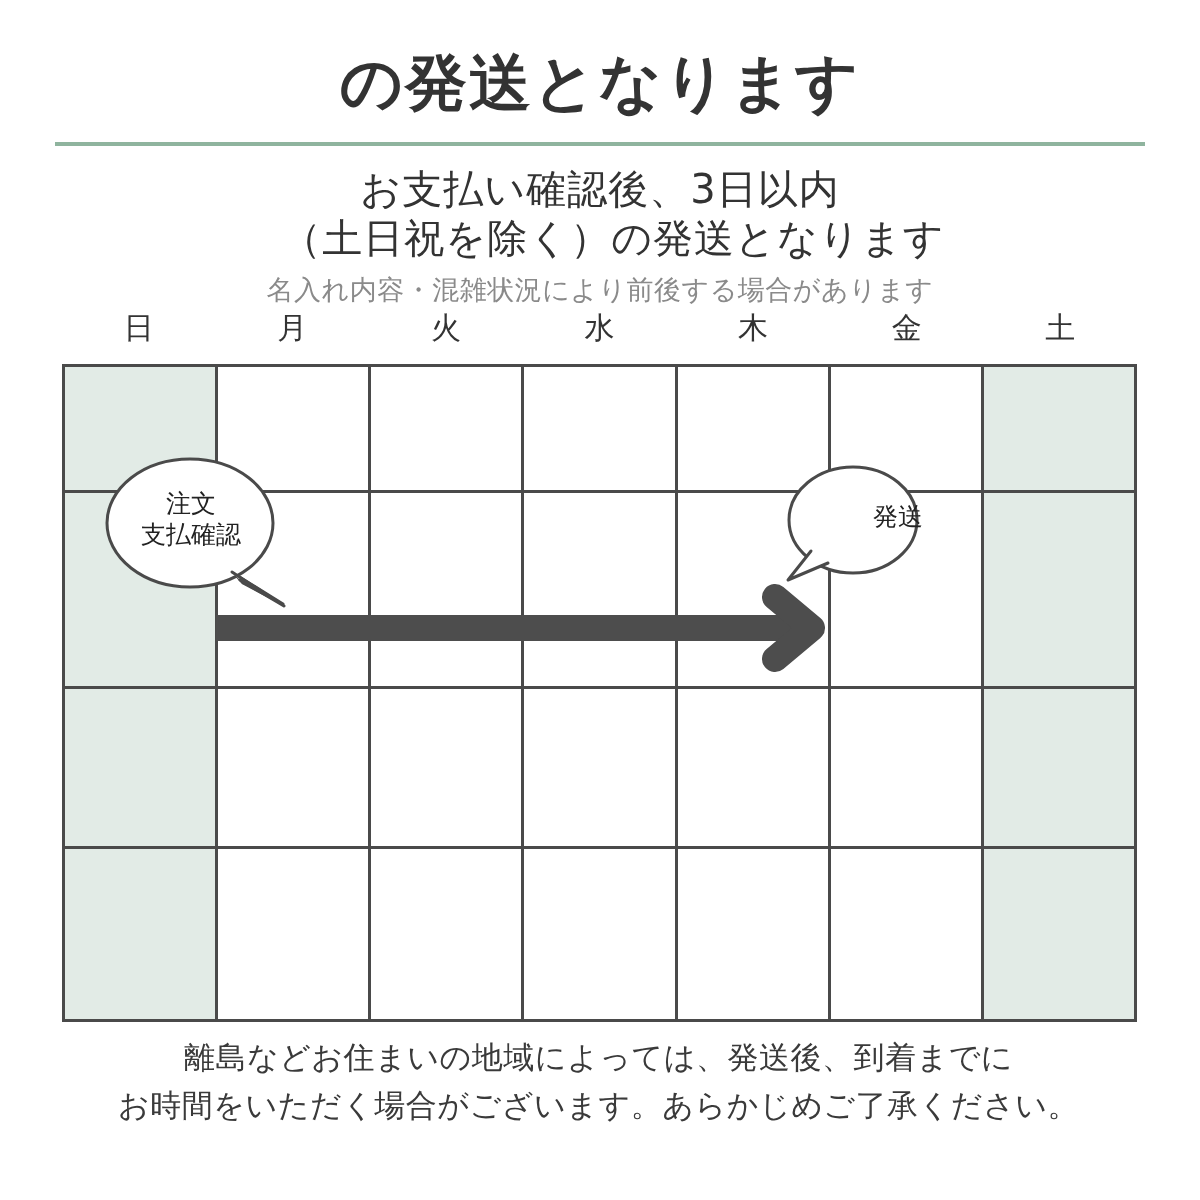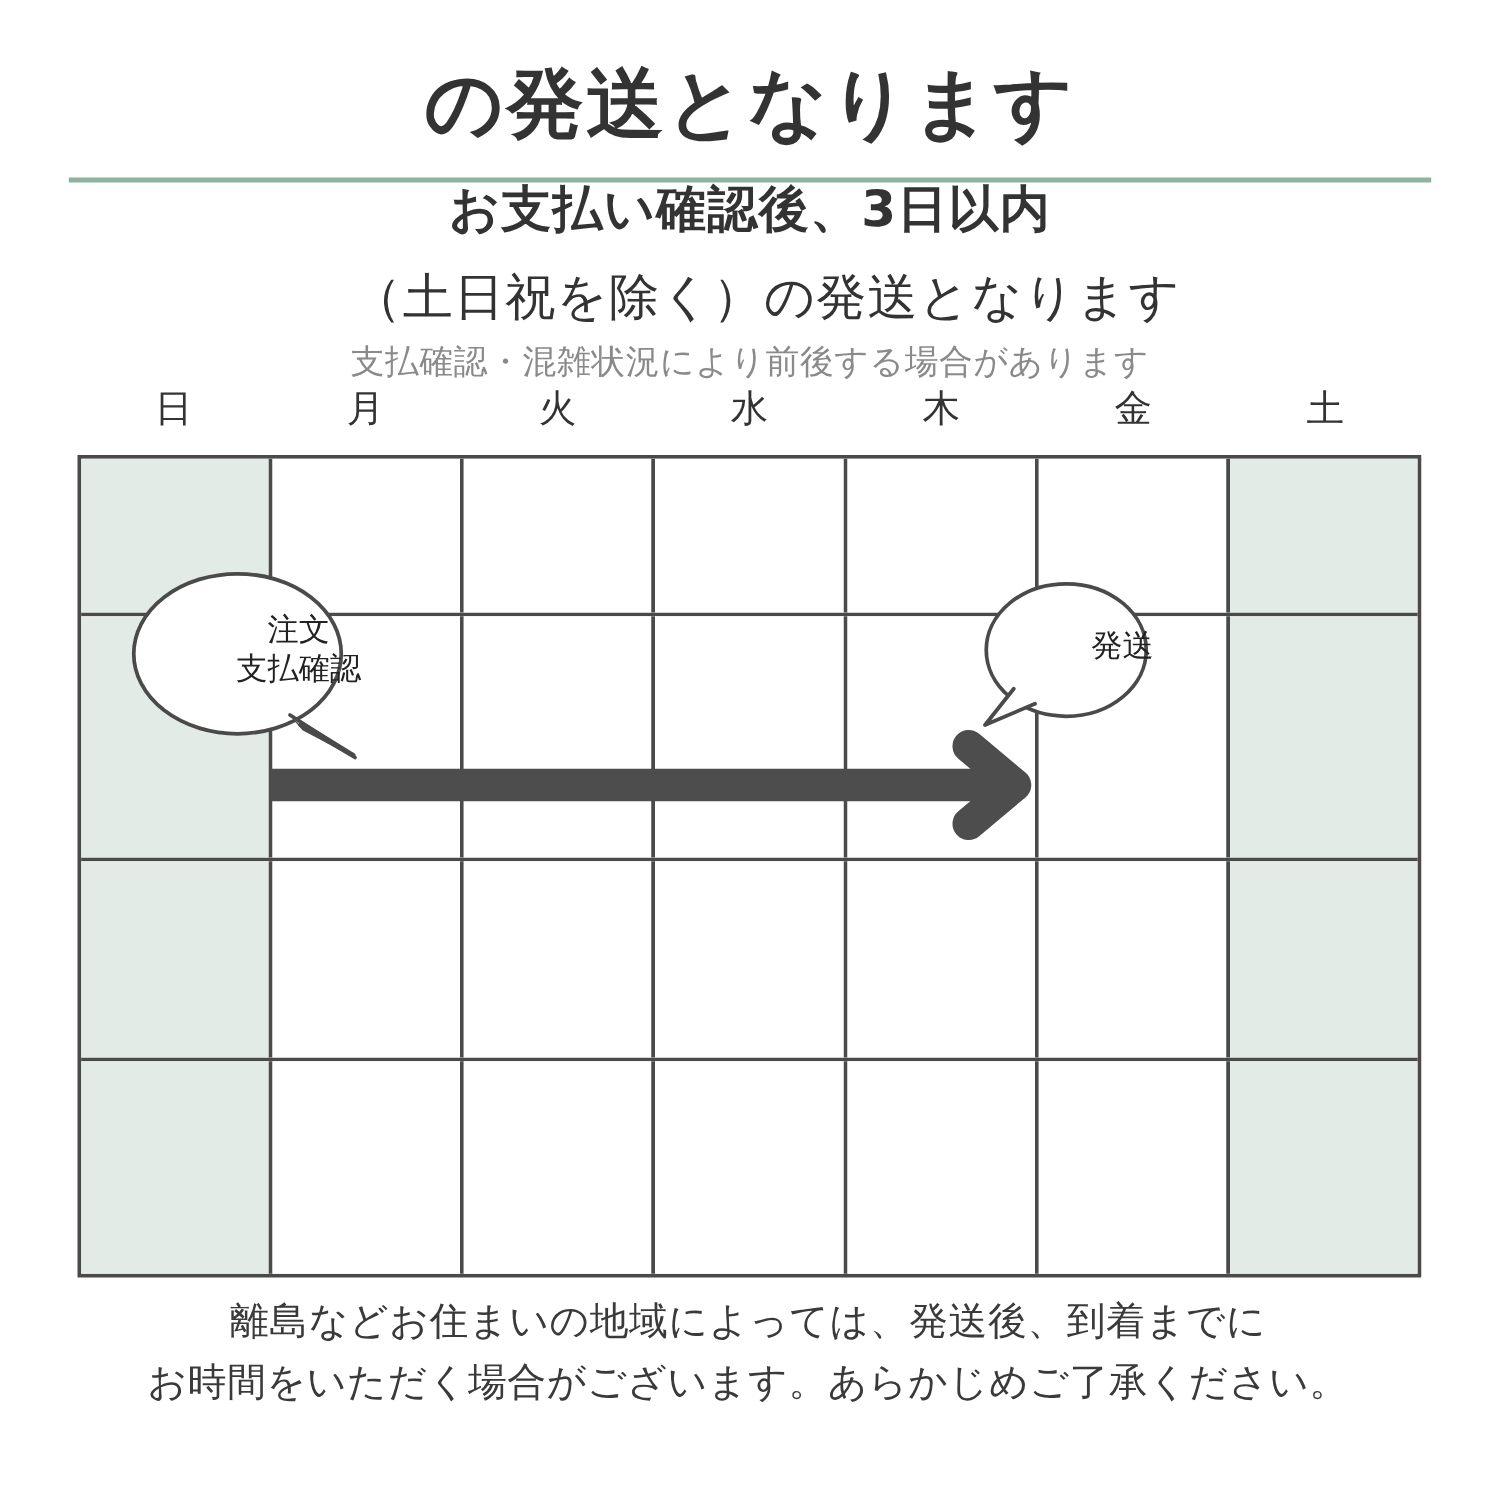--- a/index.html
+++ b/index.html
@@ -49,21 +49,21 @@
   .lead-1, .lead-2 {
     position: absolute;
     left: 0;
     width: 1200px;
     text-align: center;
     font-size: 40px;
     line-height: 1.0;
     letter-spacing: 1px;
     color: #333333;
   }
-  .lead-1 { top: 148px; font-weight: bold; }
+  .lead-1 { top: 169px; }
   .lead-2 { top: 218px; padding-left: 13px; }
 
   .lead-note {
     position: absolute;
     left: 0;
     top: 276px;
     width: 1200px;
     text-align: center;
     font-size: 27px;
     line-height: 1.0;
@@ -143,21 +143,20 @@
     text-align: center;
     color: #222222;
     line-height: 1.22;
     white-space: nowrap;
   }
   .bubble-text.order {
     left: 107px;
     top: 489px;
     width: 168px;
     font-size: 25px;
-    margin-left: 48px;
   }
   .bubble-text.ship {
     left: 790px;
     top: 502px;
     width: 128px;
     font-size: 25px;
     padding-left: 44px;
   }
 
   
@@ -180,21 +179,21 @@
 <div id="page">
 
   <div class="page-title">の発送となります</div>
 
   <div class="title-rule"></div>
 
   <div class="lead-1">お支払い確認後、3日以内</div>
 
   <div class="lead-2">（土日祝を除く）の発送となります</div>
 
-  <div class="lead-note">支払確認・混雑状況により前後する場合があります</div>
+  <div class="lead-note">名入れ内容・混雑状況により前後する場合があります</div>
 
   <div class="weekday-row">
     <div class="weekday-cell">日</div>
     <div class="weekday-cell">月</div>
     <div class="weekday-cell">火</div>
     <div class="weekday-cell">水</div>
     <div class="weekday-cell">木</div>
     <div class="weekday-cell">金</div>
     <div class="weekday-cell">土</div>
   </div>

